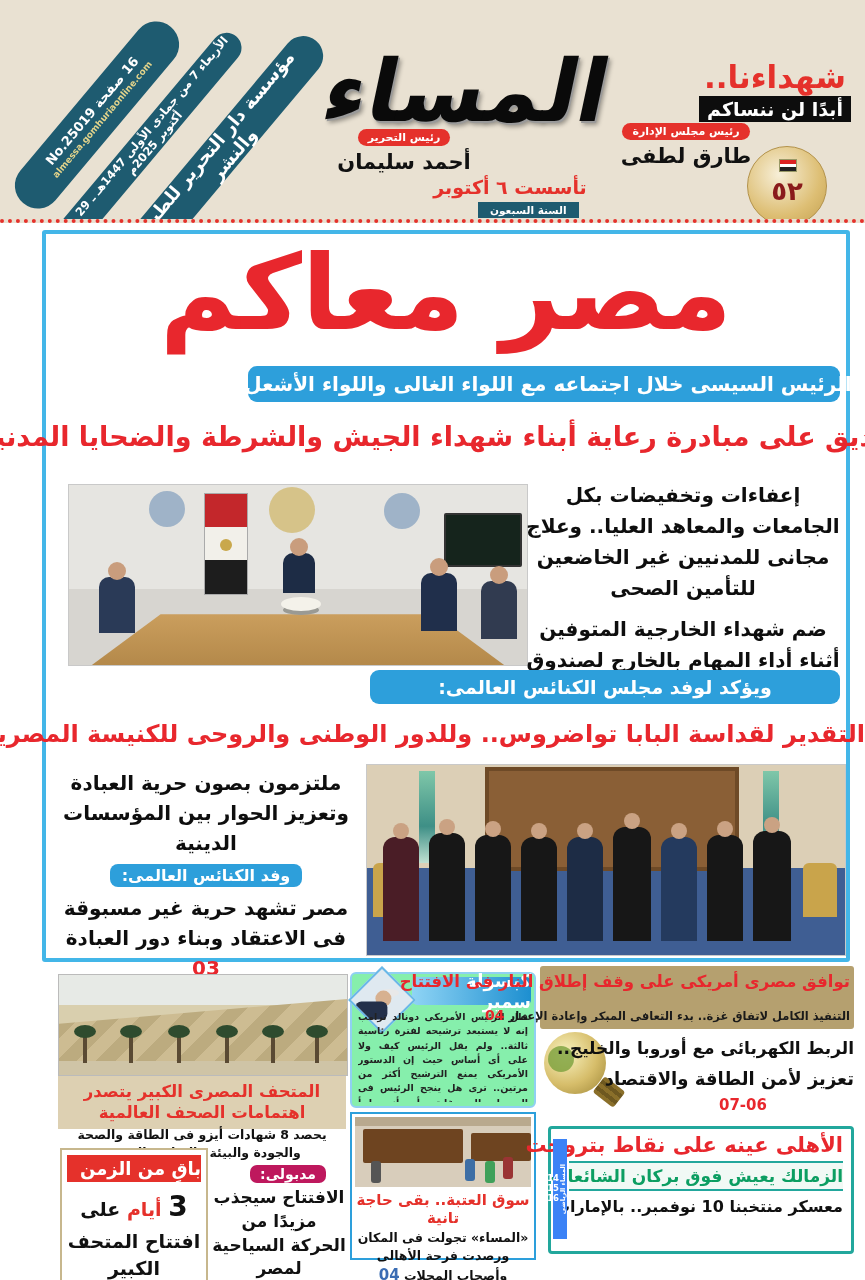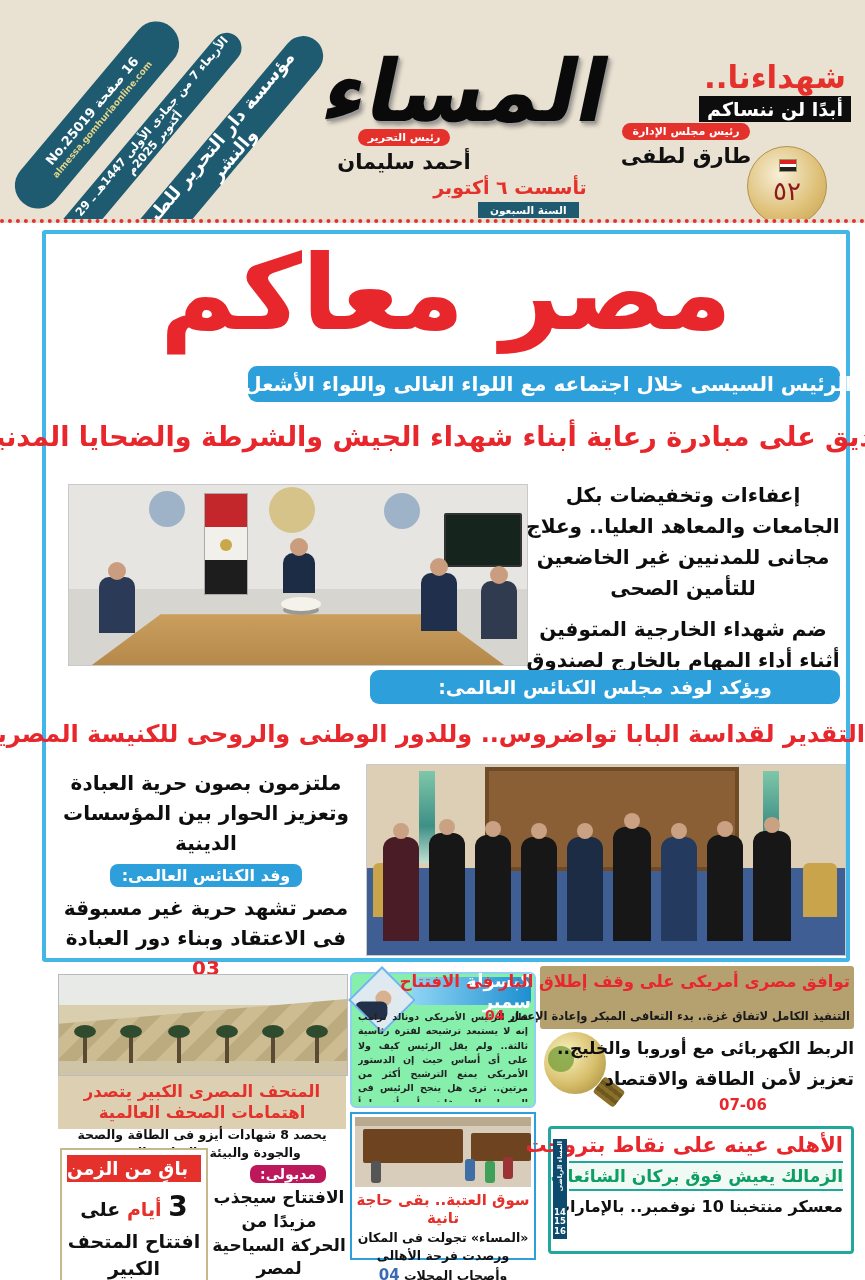--- a/index.html
+++ b/index.html
@@ -28,21 +28,21 @@
   .staff .nm{font-size:21px;font-weight:900;color:#111;margin-top:4px;white-space:nowrap;}
   .editor{left:334px;top:126px;}
   .chairman{left:616px;top:120px;}
   .martyrs{position:absolute;left:688px;top:60px;width:174px;text-align:center;}
   .martyrs .l1{color:#e5312b;font-size:31px;font-weight:900;line-height:1.1;}
   .martyrs .l2{display:inline-block;background:#0d0d0d;color:#fff;font-size:19px;
                font-weight:900;padding:2px 8px;margin-top:2px;white-space:nowrap;}
   .emblem{position:absolute;left:747px;top:146px;width:78px;height:78px;border-radius:50%;
           background:radial-gradient(circle at 40% 35%,#f7efd8,#ddbe73 60%,#c29f4e);
           border:1px solid #b3924a;display:flex;align-items:center;justify-content:center;}
-  .emblem .num{color:#8a1b1b;font-size:26px;font-weight:400;margin-top:10px;}
+  .emblem .num{color:#8a1b1b;font-size:26px;font-weight:700;margin-top:10px;}
   .emblem .flagmini{position:absolute;top:12px;left:31px;width:16px;height:11px;
           background:linear-gradient(#d22 0 33%,#fff 33% 66%,#222 66% 100%);border:1px solid #996;}
   
   .frame{position:absolute;left:42px;top:230px;width:808px;height:732px;background:#fff;
          border:4px solid #43b6e8;border-radius:3px;box-sizing:border-box;}
   .hl1{position:absolute;top:0;left:0;right:0;text-align:center;color:#e8272d;
        font-size:104px;font-weight:900;line-height:1.15;}
   .bluebanner{position:absolute;background:#2d9fdb;border-radius:9px;color:#fff;
        display:flex;align-items:center;justify-content:center;font-weight:900;white-space:nowrap;}
   .kick1{top:132px;right:6px;width:592px;height:36px;font-size:20px;}
@@ -106,21 +106,21 @@
         padding:5px 6px;line-height:1.3;}
   .mus-iso{position:absolute;left:58px;top:1126px;width:288px;color:#111;font-size:12.5px;
         font-weight:900;text-align:center;line-height:1.4;}
   .madbouly{position:absolute;left:212px;top:1164px;width:134px;text-align:center;}
   .madbouly .tag{display:inline-block;background:#be185d;color:#fff;font-size:14px;
         font-weight:900;border-radius:7px;padding:1px 10px;margin-left:18px;}
   .madbouly .tx{font-size:17px;font-weight:900;color:#111;line-height:1.4;margin-top:3px;}
   .countdown{position:absolute;left:60px;top:1148px;width:148px;box-sizing:border-box;
         border:2px solid #c7b78d;background:#fff;padding:5px;}
   .countdown .hd{background:#e5312b;color:#fff;font-size:18px;font-weight:900;
-        text-align:left;padding:3px 0;}
+        text-align:right;padding:3px 0;}
   .countdown .bd{font-size:19px;font-weight:900;color:#111;text-align:center;
         line-height:1.45;margin-top:5px;}
   .countdown .n{font-size:28px;}
   .countdown .d{color:#e5312b;}
   
   .capsule{position:absolute;left:350px;top:972px;width:186px;height:136px;box-sizing:border-box;
         border:2px solid #8fd0f2;border-radius:6px;background:#86efac;}
   .capsule .hd{position:absolute;top:3px;right:3px;left:60px;height:28px;border-radius:5px;
         background:linear-gradient(270deg,#1d8fd0,#8fd4f5);color:#fff;font-size:18px;
         font-weight:900;display:flex;align-items:center;justify-content:center;}
@@ -158,22 +158,22 @@
   .bulbbase{position:absolute;left:56px;top:52px;width:26px;height:20px;border-radius:3px;
         background:repeating-linear-gradient(180deg,#8a6f2a 0 4px,#6e5820 4px 8px);
         transform:rotate(38deg);}
   .energy .t{position:absolute;right:0;left:92px;text-align:center;color:#101010;font-weight:900;}
   .energy .t1{top:8px;font-size:17px;white-space:nowrap;}
   .energy .t2{top:38px;font-size:18px;white-space:nowrap;}
   .energy .pg{position:absolute;left:92px;right:0;top:66px;text-align:center;
         color:#e8272d;font-size:15px;font-weight:900;}
   .sports{position:absolute;left:548px;top:1126px;width:306px;height:128px;box-sizing:border-box;
         border:3px solid #22a79c;border-radius:4px;background:#fff;padding:4px 8px 4px 18px;}
-  .sstrip{position:absolute;left:2px;top:10px;width:14px;height:100px;background:#0c4a6e;
-        display:flex;flex-direction:column;align-items:center;justify-content:space-between;
+  .sstrip{position:absolute;left:2px;top:10px;width:14px;height:100px;background:#3b82f6;
+        display:flex;flex-direction:row;align-items:center;justify-content:space-between;
         padding:2px 0;box-sizing:border-box;}
   .sstrip .lbl{writing-mode:vertical-rl;transform:rotate(180deg);color:#fff;font-size:6.5px;
         font-weight:bold;white-space:nowrap;}
   .sstrip .pgs{color:#fff;font-size:8.5px;font-weight:900;line-height:1.15;text-align:center;}
   .sp1{color:#e8272d;font-size:21px;font-weight:900;text-align:center;white-space:nowrap;}
   .sp2{margin-top:4px;border-top:2px solid #22a79c;border-bottom:2px solid #22a79c;
         background:#f1f9f5;color:#0c9e62;font-size:17px;font-weight:900;text-align:center;
         padding:3px 0;white-space:nowrap;}
   .sp3{color:#101010;font-size:16px;font-weight:900;text-align:center;padding-top:6px;
         white-space:nowrap;}

